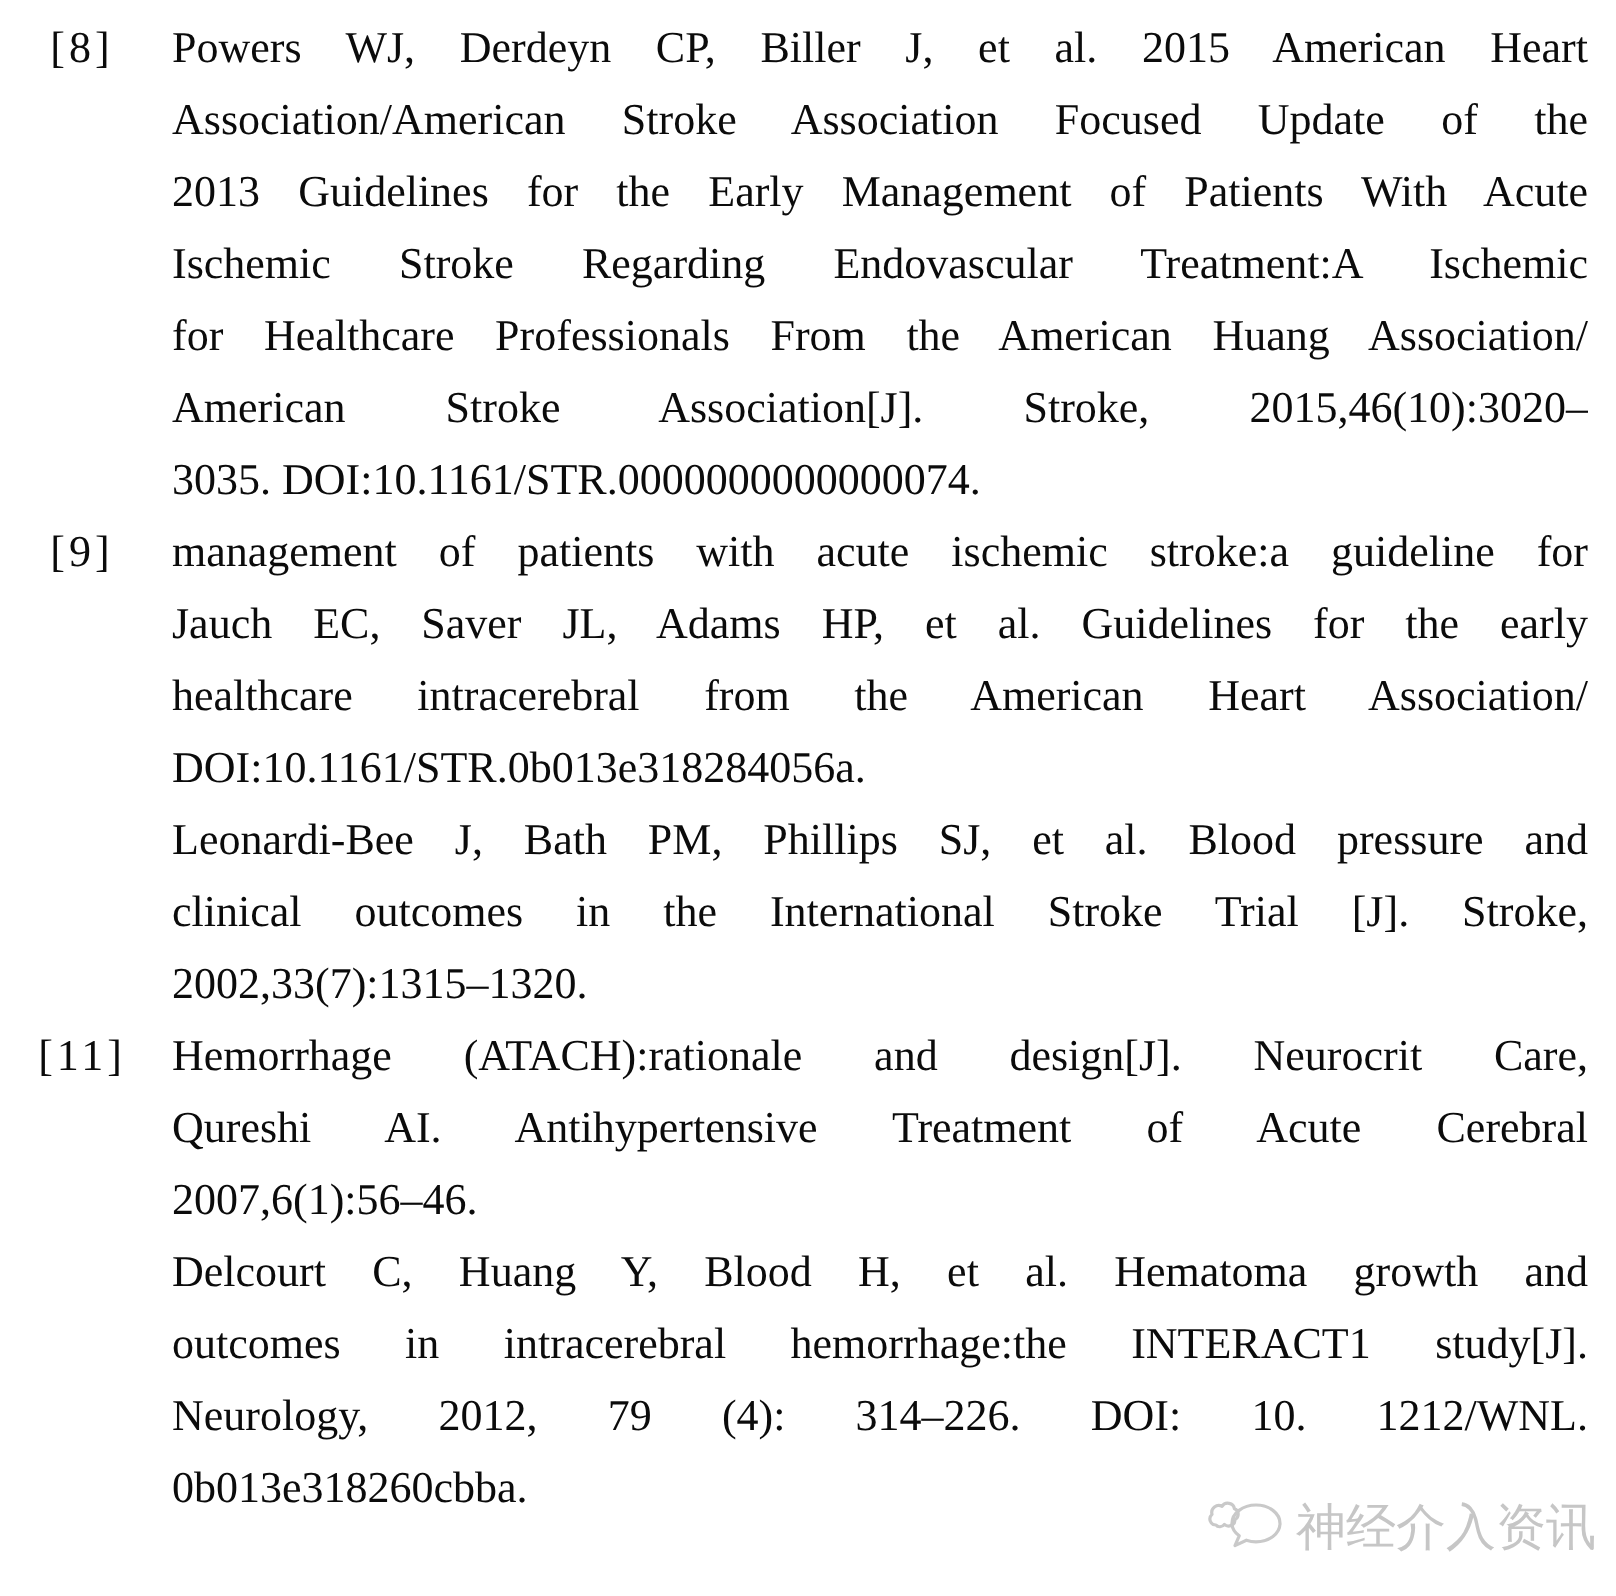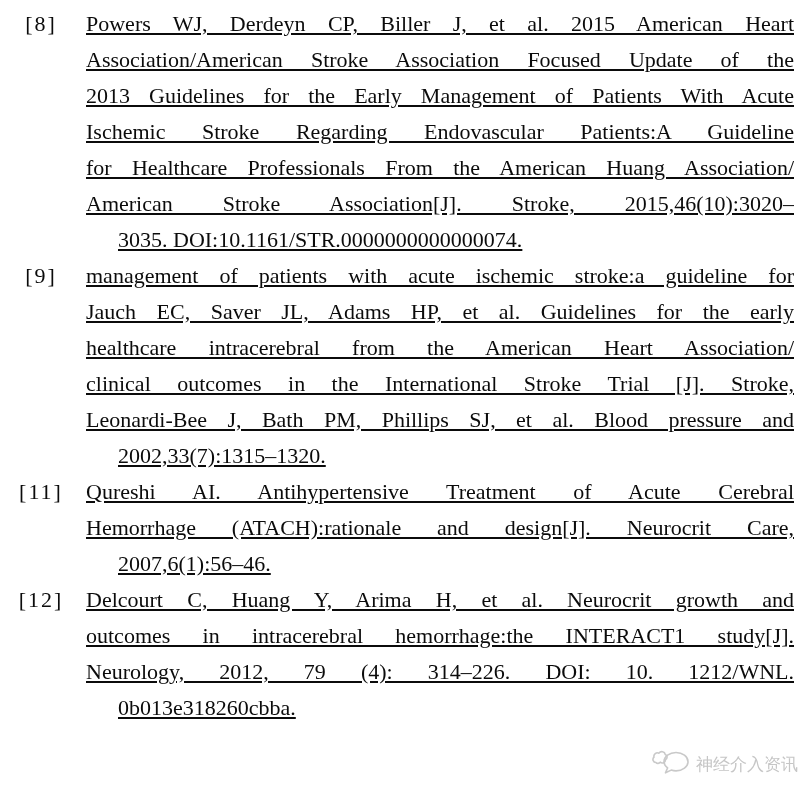--- a/index.html
+++ b/index.html
@@ -17,73 +17,72 @@
   }
   .ref{position:relative;padding-left:86px;padding-right:14px;}
   .ref-num{
     position:absolute;left:2px;top:0;width:78px;
     text-align:center;letter-spacing:2px;white-space:nowrap;
   }
   .line{
     height:36px;overflow:hidden;
     text-align:justify;
     text-align-last:justify;
-    text-decoration:underline;
     -moz-text-align-last:justify;
   }
-  .line.last{text-align:right;text-align-last:left;margin-left:32px;-moz-text-align-last:left;}
+  .line.last{text-align:right;text-align-last:left;-moz-text-align-last:left;}
   .watermark{
     position:absolute;right:10px;top:748px;
     display:flex;align-items:flex-end;gap:5px;
     color:#c6c6c6;
-    font-size:17px;line-height:32px;
+    font-size:25px;line-height:32px;
     font-family:"DejaVu Sans","Liberation Sans",sans-serif;
     white-space:nowrap;
   }
   .watermark svg{display:block;}
 </style>
 </head>
 <body>
 
 <div class="page">
 
   <div class="ref">
     <span class="ref-num">[8]</span>
     <div class="line">Powers WJ, Derdeyn CP, Biller J, et al. 2015 American Heart</div>
     <div class="line">Association/American Stroke Association Focused Update of the</div>
     <div class="line">2013 Guidelines for the Early Management of Patients With Acute</div>
-    <div class="line">Ischemic Stroke Regarding Endovascular Patients:A Guideline</div>
+    <div class="line">Ischemic Stroke Regarding Endovascular Treatment:A Ischemic</div>
     <div class="line">for Healthcare Professionals From the American Huang Association/</div>
     <div class="line">American Stroke Association[J]. Stroke, 2015,46(10):3020–</div>
     <div class="line last">3035. DOI:10.1161/STR.0000000000000074.</div>
   </div>
 
   <div class="ref">
     <span class="ref-num">[9]</span>
     <div class="line">management of patients with acute ischemic stroke:a guideline for</div>
     <div class="line">Jauch EC, Saver JL, Adams HP, et al. Guidelines for the early</div>
     <div class="line">healthcare intracerebral from the American Heart Association/</div>
+    <div class="line last">DOI:10.1161/STR.0b013e318284056a.</div>
   </div>
 
   <div class="ref">
+    <div class="line">Leonardi-Bee J, Bath PM, Phillips SJ, et al. Blood pressure and</div>
     <div class="line">clinical outcomes in the International Stroke Trial [J]. Stroke,</div>
-    <div class="line">Leonardi-Bee J, Bath PM, Phillips SJ, et al. Blood pressure and</div>
     <div class="line last">2002,33(7):1315–1320.</div>
   </div>
 
   <div class="ref">
     <span class="ref-num">[11]</span>
+    <div class="line">Hemorrhage (ATACH):rationale and design[J]. Neurocrit Care,</div>
     <div class="line">Qureshi AI. Antihypertensive Treatment of Acute Cerebral</div>
-    <div class="line">Hemorrhage (ATACH):rationale and design[J]. Neurocrit Care,</div>
     <div class="line last">2007,6(1):56–46.</div>
   </div>
 
   <div class="ref">
-    <span class="ref-num">[12]</span>
-    <div class="line">Delcourt C, Huang Y, Arima H, et al. Neurocrit growth and</div>
+    <div class="line">Delcourt C, Huang Y, Blood H, et al. Hematoma growth and</div>
     <div class="line">outcomes in intracerebral hemorrhage:the INTERACT1 study[J].</div>
     <div class="line">Neurology, 2012, 79 (4): 314–226. DOI: 10. 1212/WNL.</div>
     <div class="line last">0b013e318260cbba.</div>
   </div>
 
   <div class="watermark">
     <span>
       <svg width="42" height="32" viewBox="0 0 42 32" fill="none" stroke="#c9c9c9" stroke-width="1.6" stroke-linejoin="round">
         <path d="M7 14.5 C4 14.5 3 11 5 9.2 C4.2 6.2 7.4 3.8 10 5.2 C11.6 2.6 15.8 3.4 16.2 6.4 C18.8 7.2 18.6 10.8 16.4 11.8 C16.8 14.4 13.2 16 11.2 14.2 C10.2 15.6 7.9 15.8 7 14.5 Z"></path>
         <path d="M27 4.5 C33.6 4.5 39 8.6 39 13.7 C39 18.8 33.6 22.9 27 22.9 C25.3 22.9 23.7 22.6 22.2 22.1 L16.5 24.8 L18.6 19.9 C16.4 18.3 15 16.1 15 13.7 C15 8.6 20.4 4.5 27 4.5 Z"></path>

